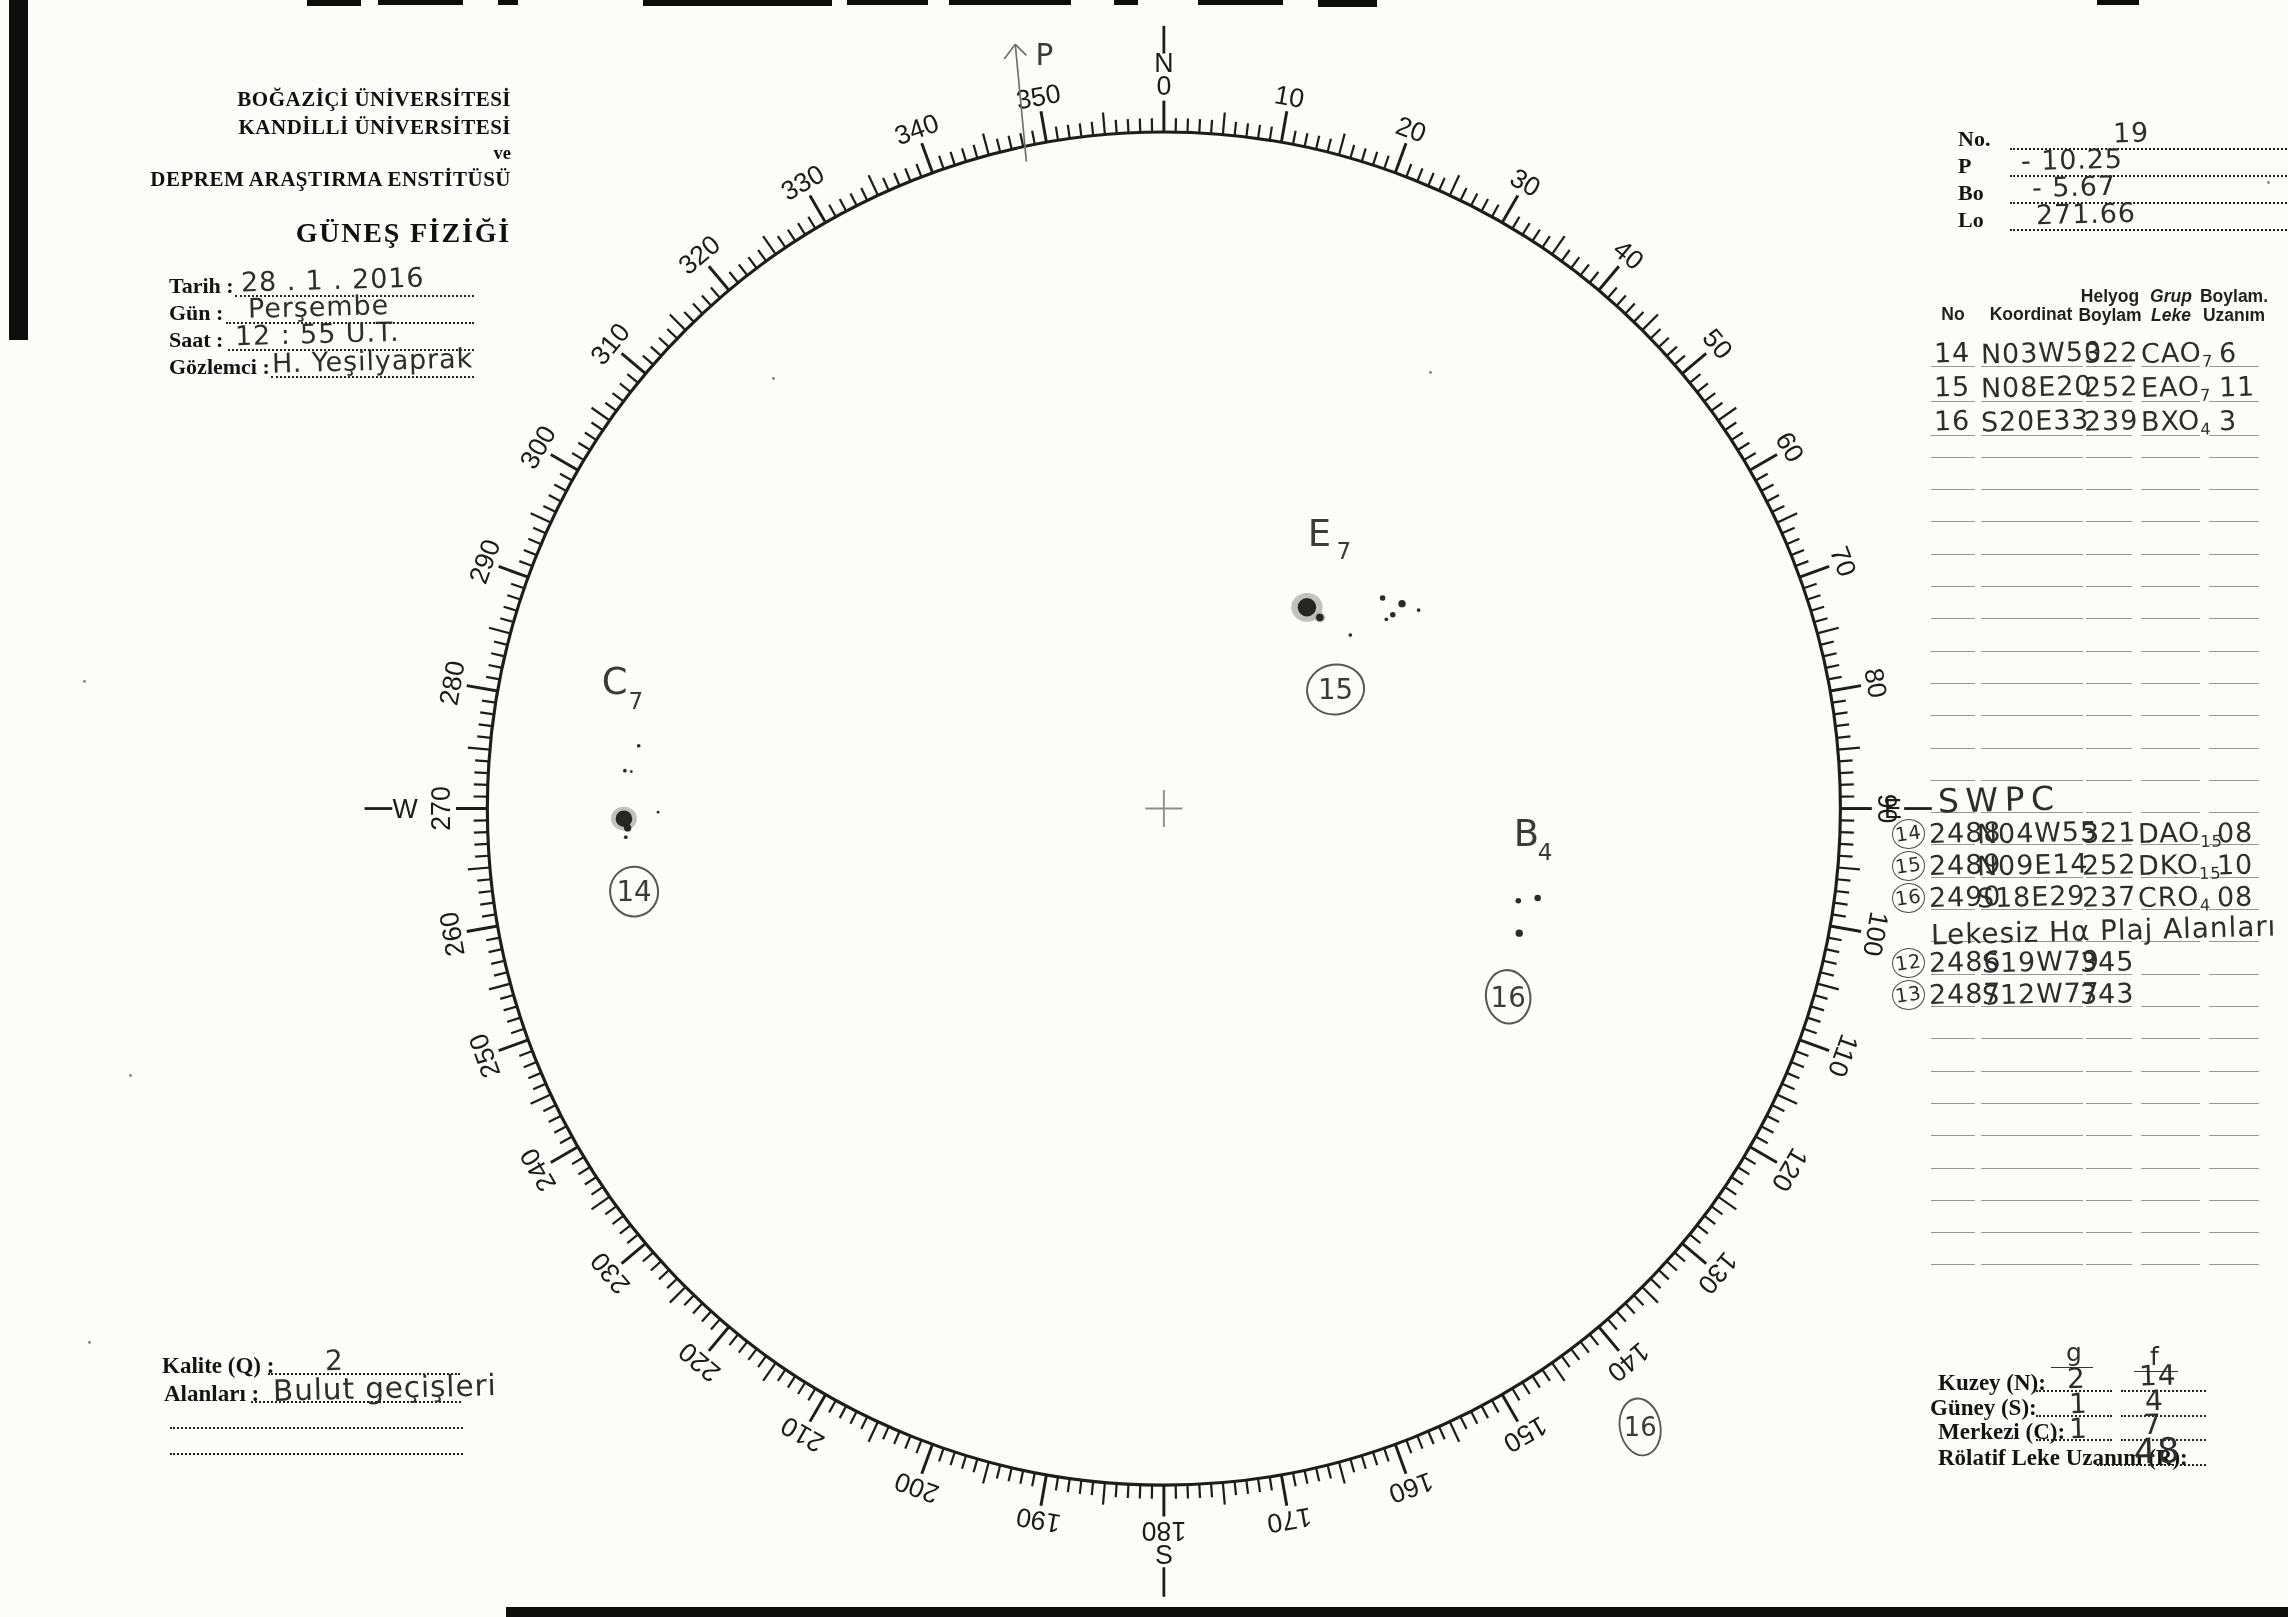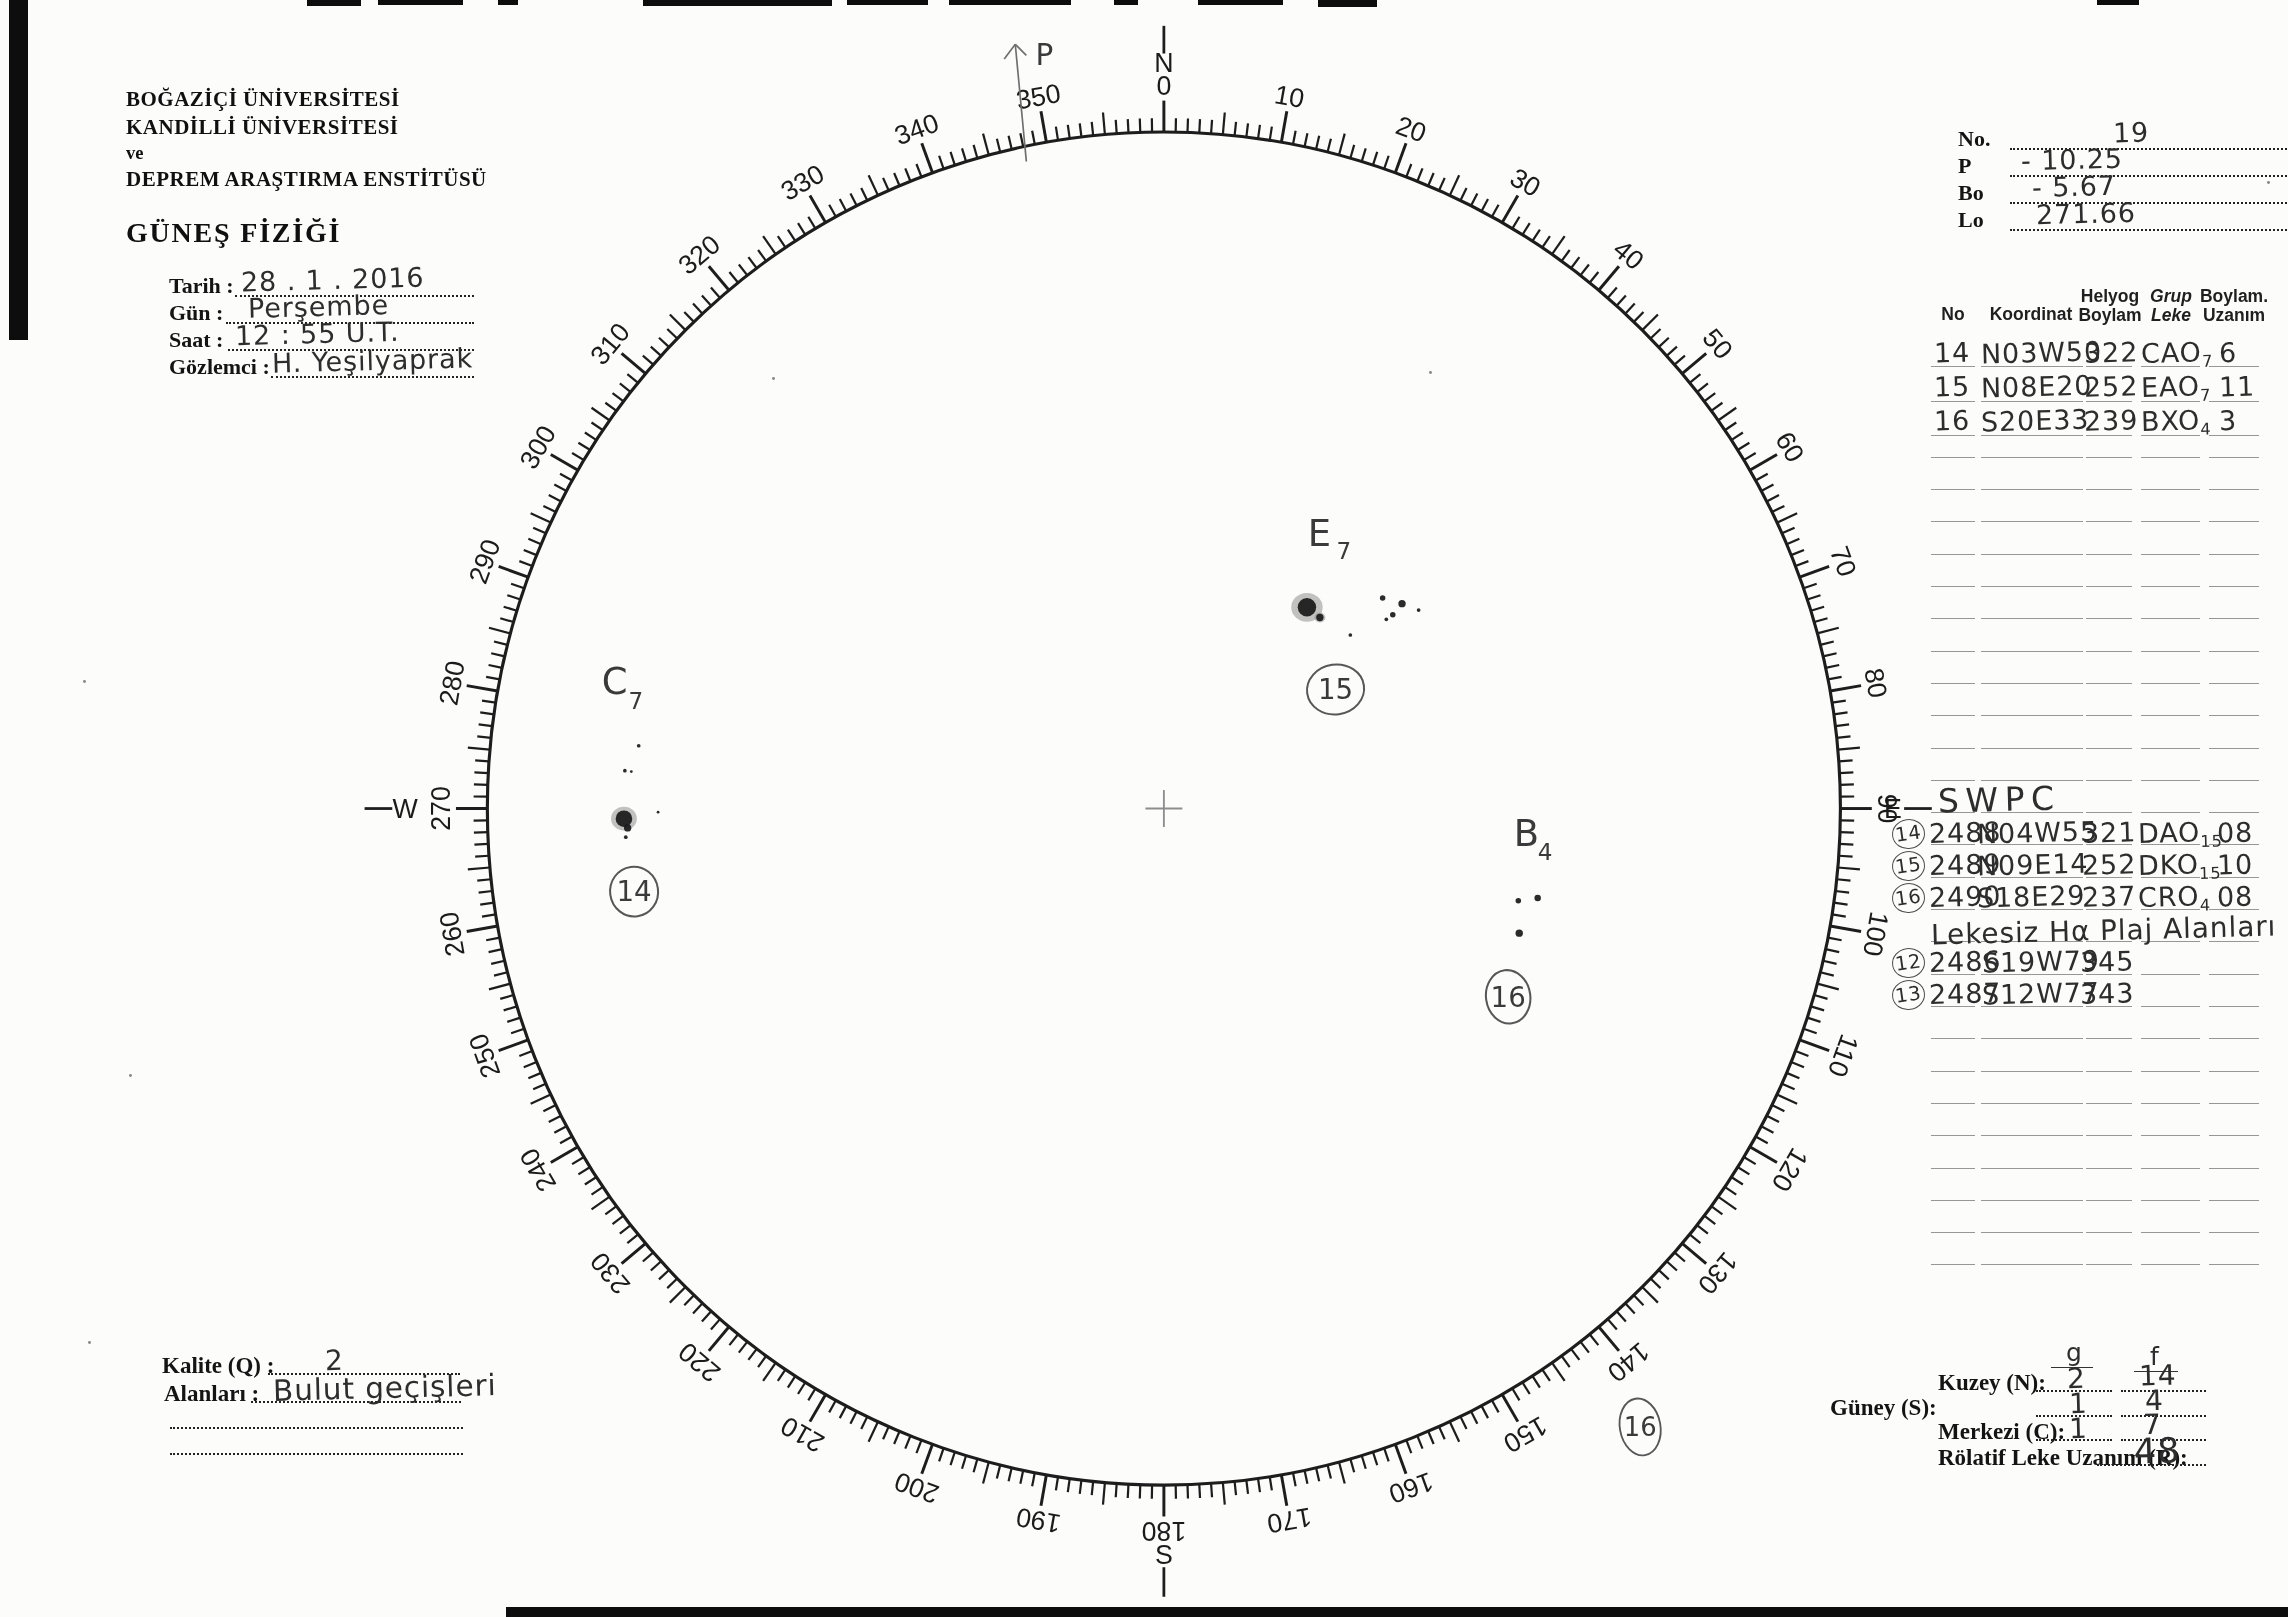--- a/index.html
+++ b/index.html
@@ -1,20 +1,20 @@
 <!DOCTYPE html>
 <html style="font-size:14.8px"><head>
 <meta charset="utf-8">
 <style>
   html,body{margin:0;padding:0;background:#e9e9e7;}
   .page{position:relative;width:2289px;height:1618px;background:#fcfcfa;overflow:hidden;
         font-family:"Liberation Serif", serif;}
   .abs{position:absolute;}
   
-  .org{position:absolute;left:126px;top:85px;width:373px;text-align:left;color:#101010;}
+  .org{position:absolute;left:138px;top:85px;width:373px;text-align:right;color:#101010;}
   .org-line{font-weight:700;font-size:21px;line-height:28px;letter-spacing:0.5px;}
   .org-ve{font-weight:700;font-size:18.5px;line-height:24px;}
   .org-title{font-weight:700;font-size:28px;letter-spacing:1.8px;margin-top:24px;}
   .flabel{font-family:"Liberation Serif",serif;font-weight:700;font-size:22px;color:#141414;}
   .clabel{position:absolute;font-family:"Liberation Serif",serif;font-weight:700;font-size:23px;color:#141414;white-space:nowrap;}
   .th{position:absolute;font-family:"Liberation Sans",sans-serif;font-weight:700;font-size:17.5px;
       line-height:19.4px;color:#1f1f1f;text-align:center;transform:translateX(-50%);white-space:nowrap;}
   
   .hw{font-family:"DejaVu Sans",sans-serif;color:#2d2d2d;letter-spacing:0.9px;white-space:nowrap;}
   .hw-tilt{transform:rotate(-1.5deg);}
@@ -561,21 +561,21 @@
     <span class="hw abs" style="left:2150px;top:1342px;font-size:25px;">f</span>
     <div class="solidline" style="left:2051px;top:1367px;width:42px;"></div>
     <div class="solidline" style="left:2134px;top:1371px;width:44px;"></div>
 
     <span class="clabel" style="left:1938px;top:1370px;">Kuzey (N):</span>
     <div class="dots2" style="left:2036px;top:1370px;width:76px;"></div>
     <div class="dots2" style="left:2121px;top:1370px;width:85px;"></div>
     <span class="hw cval hw-tilt" style="left:2067px;top:1362px;">2</span>
     <span class="hw cval hw-tilt" style="left:2139px;top:1359px;">14</span>
 
-    <span class="clabel" style="left:1830px;top:1395px;">Güney (S):</span>
+    <span class="clabel" style="left:1930px;top:1395px;">Güney (S):</span>
     <div class="dots2" style="left:2036px;top:1395px;width:76px;"></div>
     <div class="dots2" style="left:2121px;top:1395px;width:85px;"></div>
     <span class="hw cval hw-tilt" style="left:2069px;top:1387px;">1</span>
     <span class="hw cval hw-tilt" style="left:2145px;top:1384px;">4</span>
 
     <span class="clabel" style="left:1938px;top:1419px;">Merkezi (C):</span>
     <div class="dots2" style="left:2036px;top:1419px;width:76px;"></div>
     <div class="dots2" style="left:2121px;top:1419px;width:85px;"></div>
     <span class="hw cval hw-tilt" style="left:2069px;top:1412px;">1</span>
     <span class="hw cval hw-tilt" style="left:2143px;top:1408px;">7</span>

